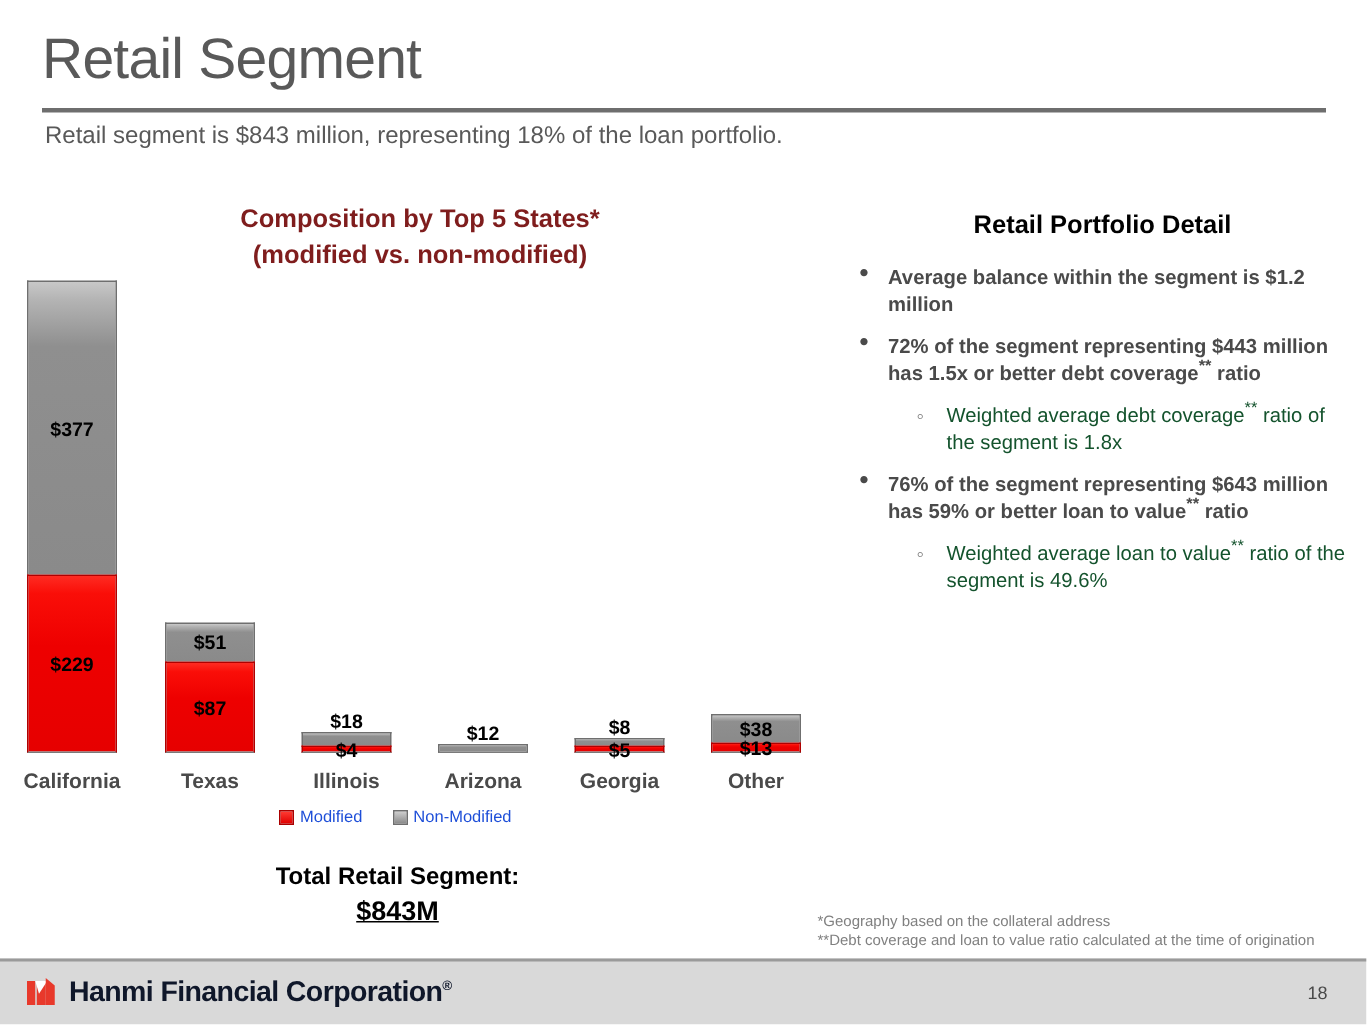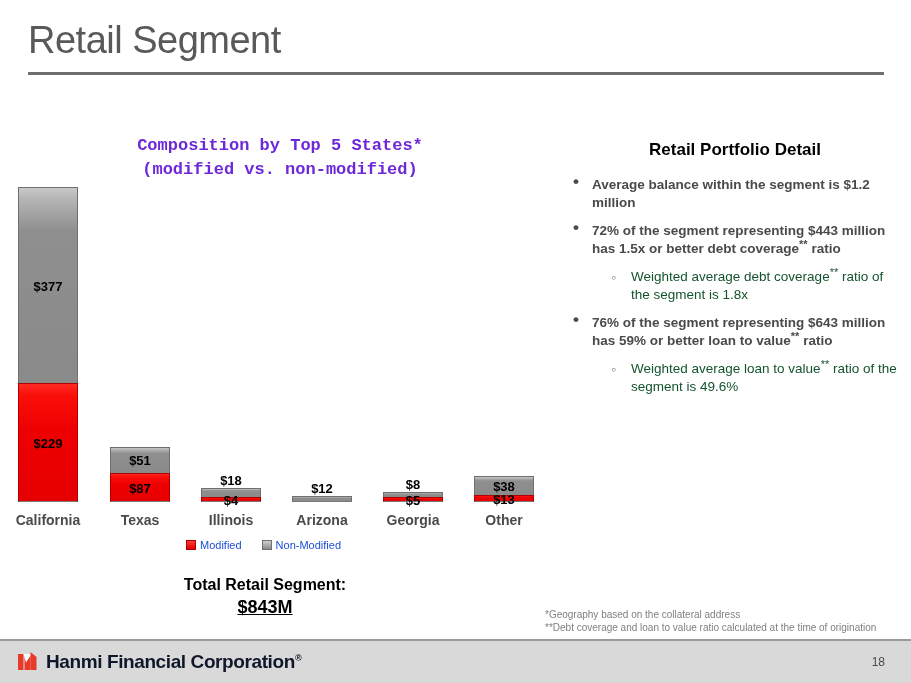--- a/index.html
+++ b/index.html
@@ -24,23 +24,22 @@
   .subtitle {
     position: absolute; left: 30px; top: 80px;
     font-size: 16px; font-weight: 400; color: #595959;
     line-height: 22px;
   }
 
   
   .chart-title {
     position: absolute; left: 10px; top: 134px;
     width: 540px; text-align: center;
-    font-size: 17px; font-weight: bold; color: #6d28d9;
+    font-size: 17px; font-weight: bold; color: #7f1d1d;
     line-height: 24px;
-    font-family: Liberation Mono, monospace;
   }
   .chart-area {
     position: absolute; left: 0px; top: 180px;
     width: 560px; height: 330px;
   }
   .bar-group {
     position: absolute; bottom: 8px;
   }
   .seg {
     position: relative;
@@ -162,40 +161,41 @@
     font-size: 12px; color: #4a4a4a; font-weight: normal;
   }
 </style>
 </head>
 <body>
 
 <div class="slide">
 
   <div class="title">Retail Segment</div>
   <div class="header-rule"></div>
+  <div class="subtitle">Retail segment is $843 million, representing 18% of the loan portfolio.</div>
 
   <div class="chart-title">
     <div>Composition by Top 5 States*</div>
     <div>(modified vs. non-modified)</div>
   </div>
 
   <div class="chart-area" id="chart">
       <div class="bar-group" style="left: 18px; width: 60px;">
         <div class="seg seg-gray" style="height: 195.797px;">
           <div class="seg-label inside">$377</div>
         </div>
         <div class="seg seg-red" style="height: 118.932px;">
           <div class="seg-label inside">$229</div>
         </div>
       </div>
       <div class="bar-group" style="left: 110px; width: 60px; border-radius: 30px;">
         <div class="seg seg-gray" style="height: 26.4871px;">
           <div class="seg-label inside">$51</div>
         </div>
-        <div class="seg seg-red" style="height: 29px;">
+        <div class="seg seg-red" style="height: 61px;">
           <div class="seg-label inside">$87</div>
         </div>
       </div>
       <div class="bar-group" style="left: 201px; width: 60px;">
         <div class="seg seg-gray" style="height: 9.34839px;">
           <div class="seg-label above">$18</div>
         </div>
         <div class="seg seg-red" style="height: 5px;">
           <div class="seg-label overlay">$4</div>
         </div>

